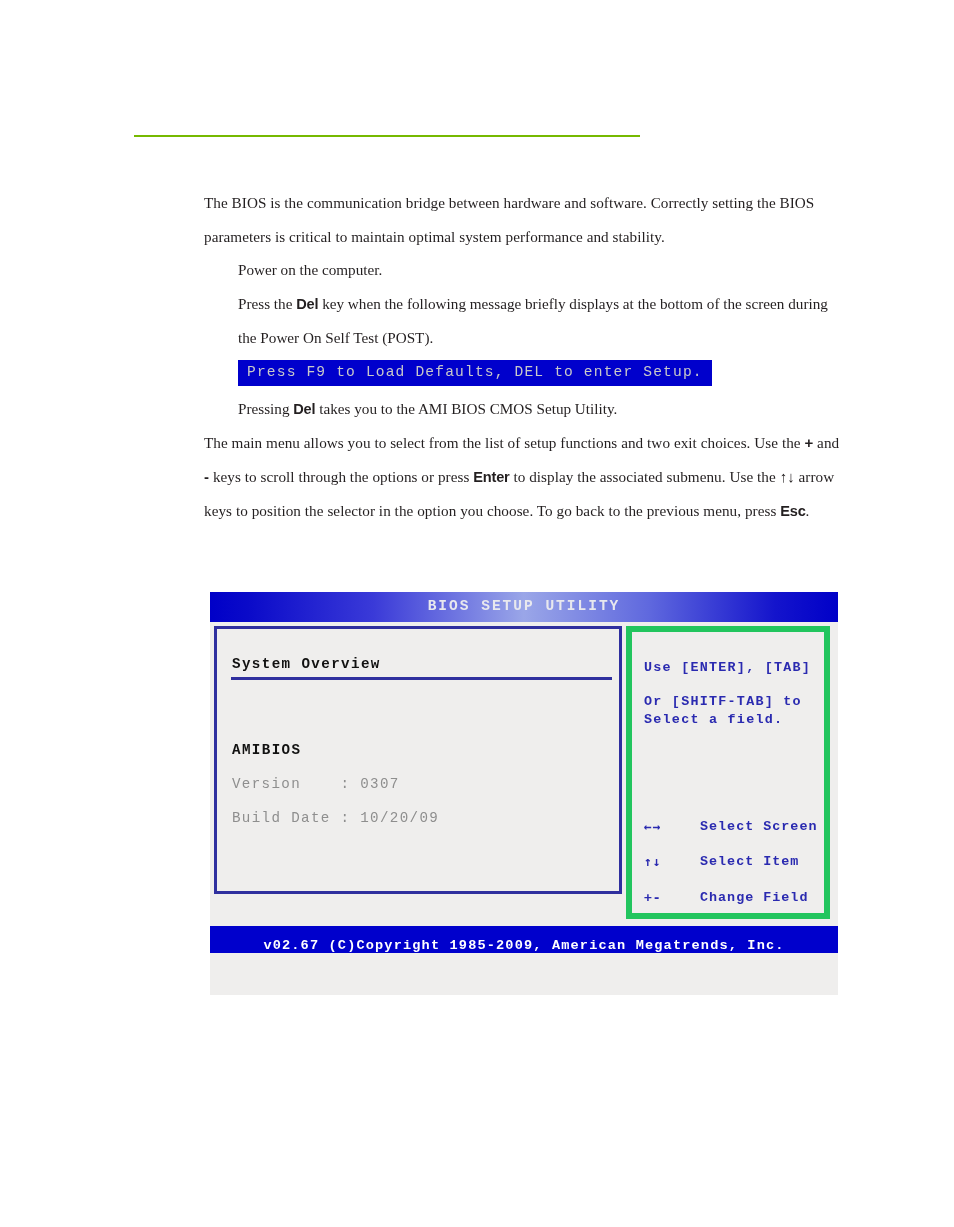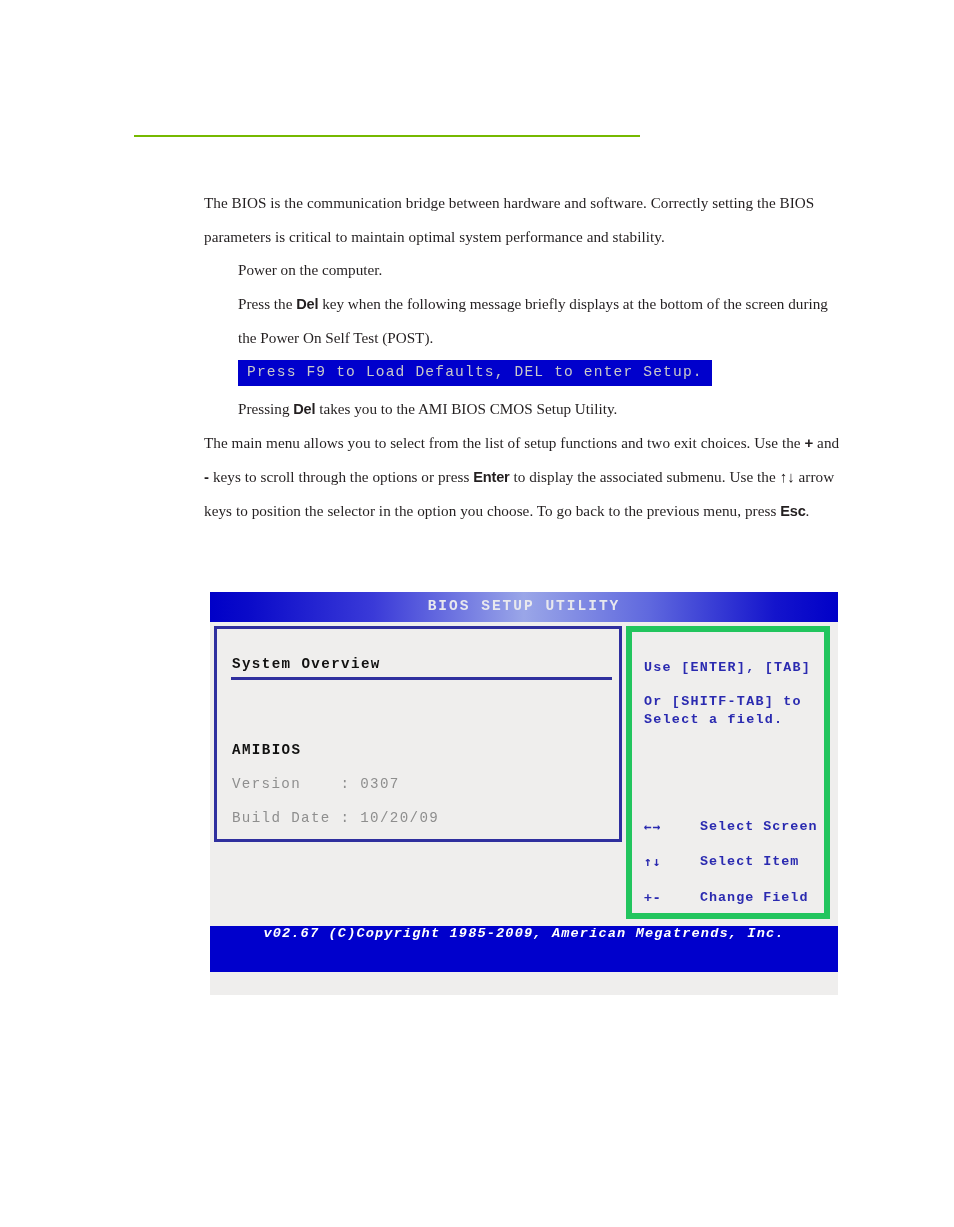--- a/index.html
+++ b/index.html
@@ -148,21 +148,21 @@
     position: relative;
     height: 304px;
     background: #efeeed;
     padding: 4px 4px 0 4px;
     box-sizing: border-box;
     display: flex;
   }
 
   .panel-left {
     width: 408px;
-    height: 216px;
+    height: 268px;
     border: 3px solid #2f2f9e;
     box-sizing: border-box;
     background: #efeeed;
     position: relative;
     margin-right: 4px;
   }
   .panel-right {
     width: 204px;
     height: 293px;
     border: 6px solid #22c55e;
@@ -239,26 +239,25 @@
   .legend-row.r3 { top: 258px; }
   .legend-key {
     width: 56px;
     display: inline-block;
     font-family: "DejaVu Sans Mono", monospace;
     font-size: 13px;
   }
   .legend-desc { display: inline-block; }
 
   .bios-footer {
-    height: 46px;
+    height: 27px;
     background: #0000cc;
     display: flex;
-    align-items: flex-start;
+    align-items: flex-end;
     justify-content: center;
-    font-style: italic;
   }
   .bios-footer-text {
     color: #ffffff;
     font-size: 13.6px;
     font-weight: bold;
     letter-spacing: 1.15px;
     white-space: pre;
   }
 </style>
 </head>

